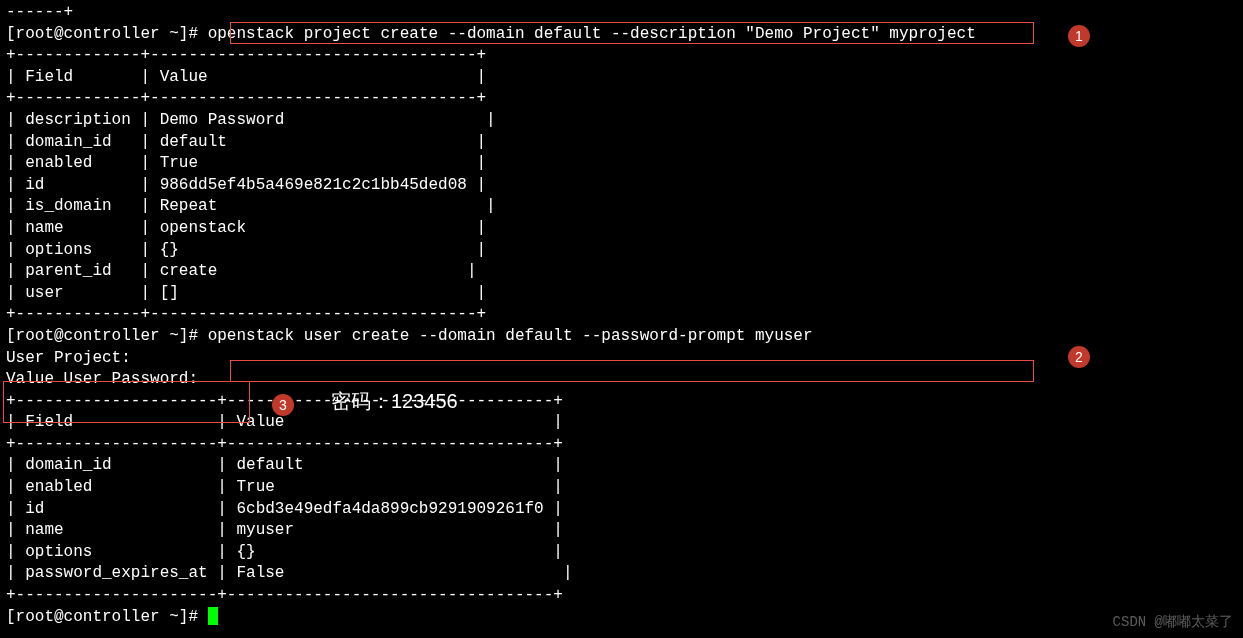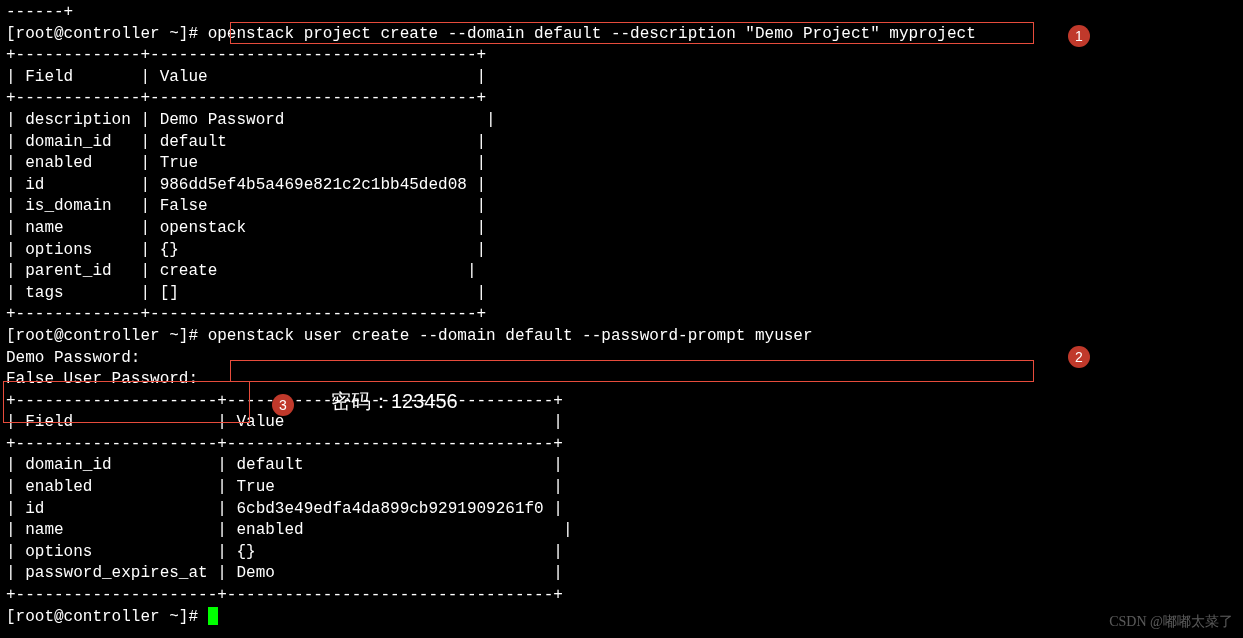--- a/index.html
+++ b/index.html
@@ -71,54 +71,54 @@
       width: 10px;
       height: 18px;
       background: #00ff00;
       vertical-align: middle;
     }
     .watermark {
       position: absolute;
       bottom: 6px;
       right: 10px;
       color: rgba(255,255,255,0.35);
-      font-family: Liberation Serif, serif;
+      font-family: Liberation Mono, monospace;
       font-size: 14px;
     }
   </style>
 </head>
 <body>
 
 <div class="line">------+</div>
 <div class="line"><span class="prompt-str">[root@controller ~]#</span> <span>openstack project create --domain default --description "Demo Project" myproject</span></div>
 <div class="line">+-------------+----------------------------------+</div>
 <div class="line">| Field       | Value                            |</div>
 <div class="line">+-------------+----------------------------------+</div>
 <div class="line">| description | Demo Password                     |</div>
 <div class="line">| domain_id   | default                          |</div>
 <div class="line">| enabled     | True                             |</div>
 <div class="line">| id          | 986dd5ef4b5a469e821c2c1bb45ded08 |</div>
-<div class="line">| is_domain   | False                            |</div>
+<div class="line">| is_domain   | Repeat                            |</div>
 <div class="line">| name        | openstack                        |</div>
 <div class="line">| options     | {}                               |</div>
 <div class="line">| parent_id   | create                          |</div>
-<div class="line">| tags        | []                               |</div>
+<div class="line">| user        | []                               |</div>
 <div class="line">+-------------+----------------------------------+</div>
 <div class="line"><span class="prompt-str">[root@controller ~]#</span> <span>openstack user create --domain default --password-prompt myuser</span></div>
-<div class="line">Demo Password:</div>
-<div class="line">False User Password:</div>
+<div class="line">User Project:</div>
+<div class="line">Value User Password:</div>
 <div class="line">+---------------------+----------------------------------+</div>
 <div class="line">| Field               | Value                            |</div>
 <div class="line">+---------------------+----------------------------------+</div>
 <div class="line">| domain_id           | default                          |</div>
 <div class="line">| enabled             | True                             |</div>
 <div class="line">| id                  | 6cbd3e49edfa4da899cb9291909261f0 |</div>
-<div class="line">| name                | enabled                           |</div>
+<div class="line">| name                | myuser                           |</div>
 <div class="line">| options             | {}                               |</div>
-<div class="line">| password_expires_at | Demo                             |</div>
+<div class="line">| password_expires_at | False                             |</div>
 <div class="line">+---------------------+----------------------------------+</div>
 <div class="line"><span class="prompt-str">[root@controller ~]#</span> <span class="cursor"></span></div>
 
 <div class="box1"></div>
 <div class="box2"></div>
 <div class="box3"></div>
 <div class="badge badge1">1</div>
 <div class="badge badge2">2</div>
 <div class="badge badge3">3</div>
 <div class="annot">密码：123456</div>

